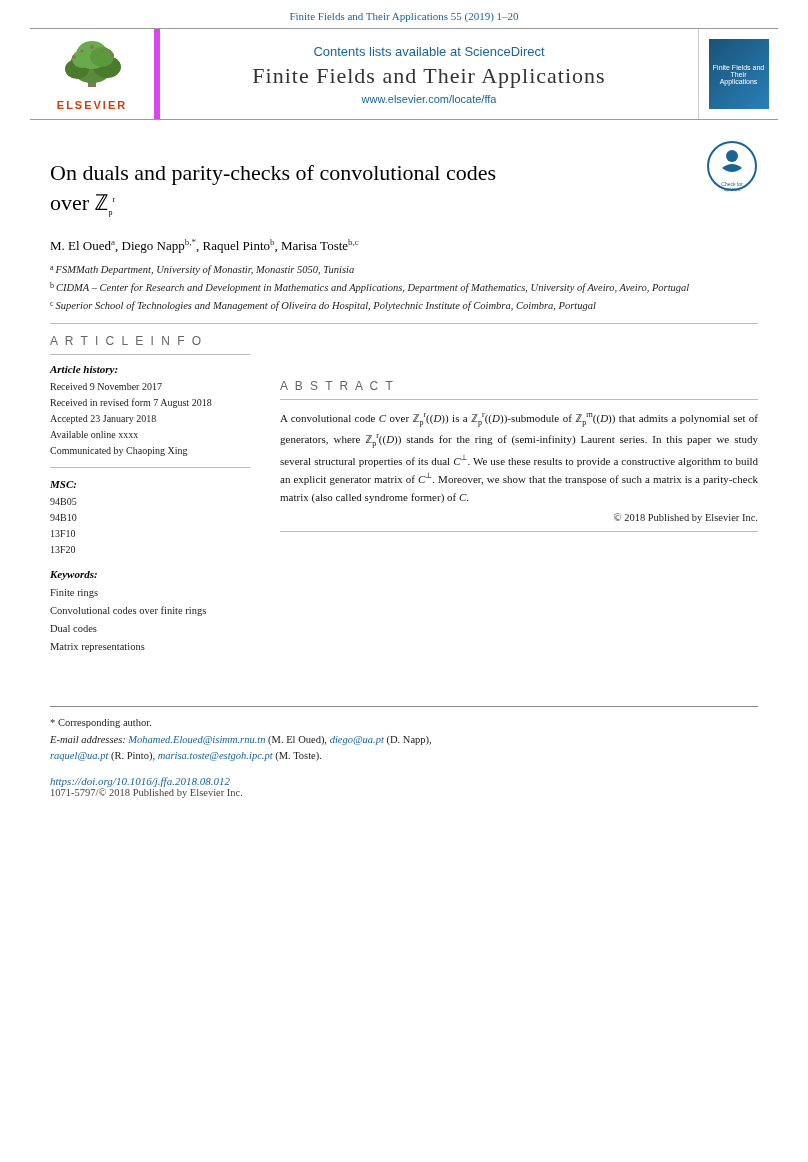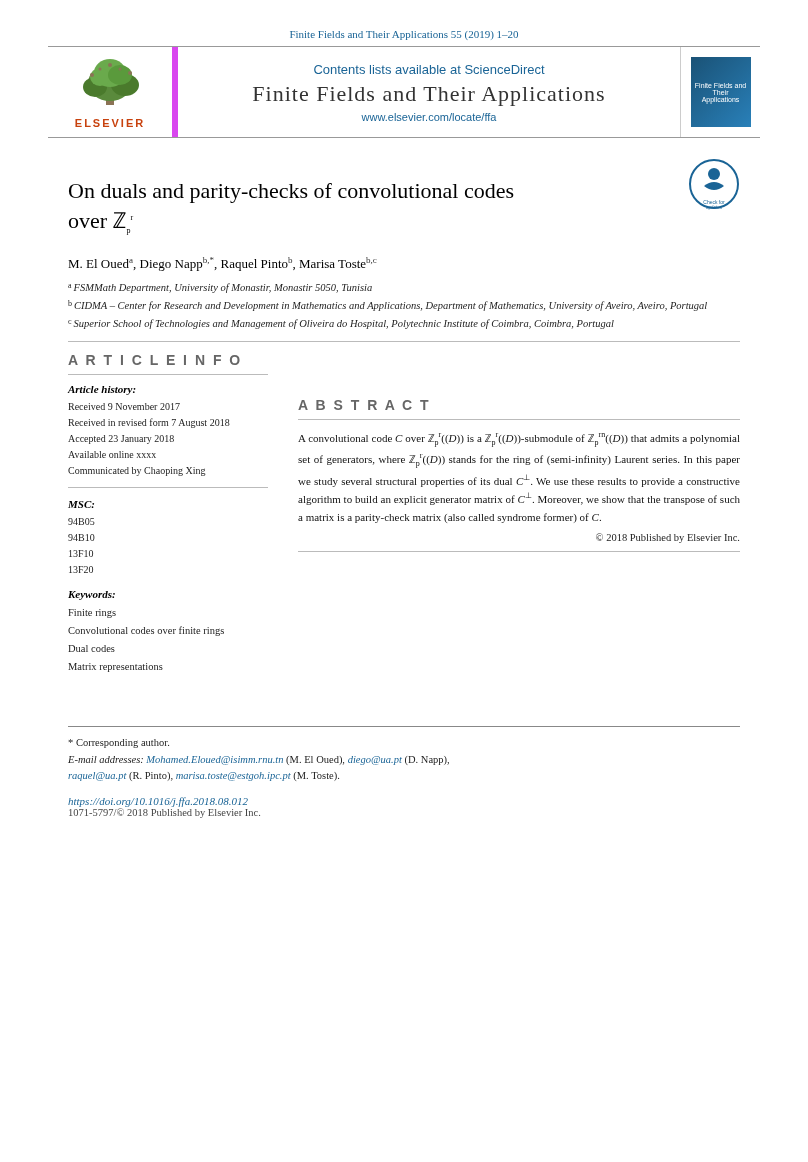--- a/index.html
+++ b/index.html
@@ -9,21 +9,21 @@
       font-size: 13px;
       color: #000;
       width: 808px;
       min-height: 1162px;
     }
 
     .page-container {
       width: 808px;
       min-height: 1162px;
       background: #fff;
-      padding: 18px;
+      padding: 0;
     }
 
     
     .journal-ref-bar {
       text-align: center;
       padding: 10px 0 6px 0;
       font-size: 11px;
       color: #1a6496;
       border-bottom: none;
     }
@@ -203,26 +203,26 @@
       flex-shrink: 0;
     }
 
     .right-col {
       flex: 1;
       margin-top: 45px;
     }
 
     .section-heading {
       font-family: Arial, sans-serif;
-      font-size: 14px;
+      font-size: 12px;
       letter-spacing: 2px;
       text-transform: uppercase;
       color: #666;
       margin-bottom: 6px;
-      font-weight: bold;
+      font-weight: normal;
     }
 
     .article-info-box {
       border-top: 1px solid #bbb;
       border-bottom: 1px solid #bbb;
       padding: 8px 0;
     }
 
     .info-subheading {
       font-style: italic;

